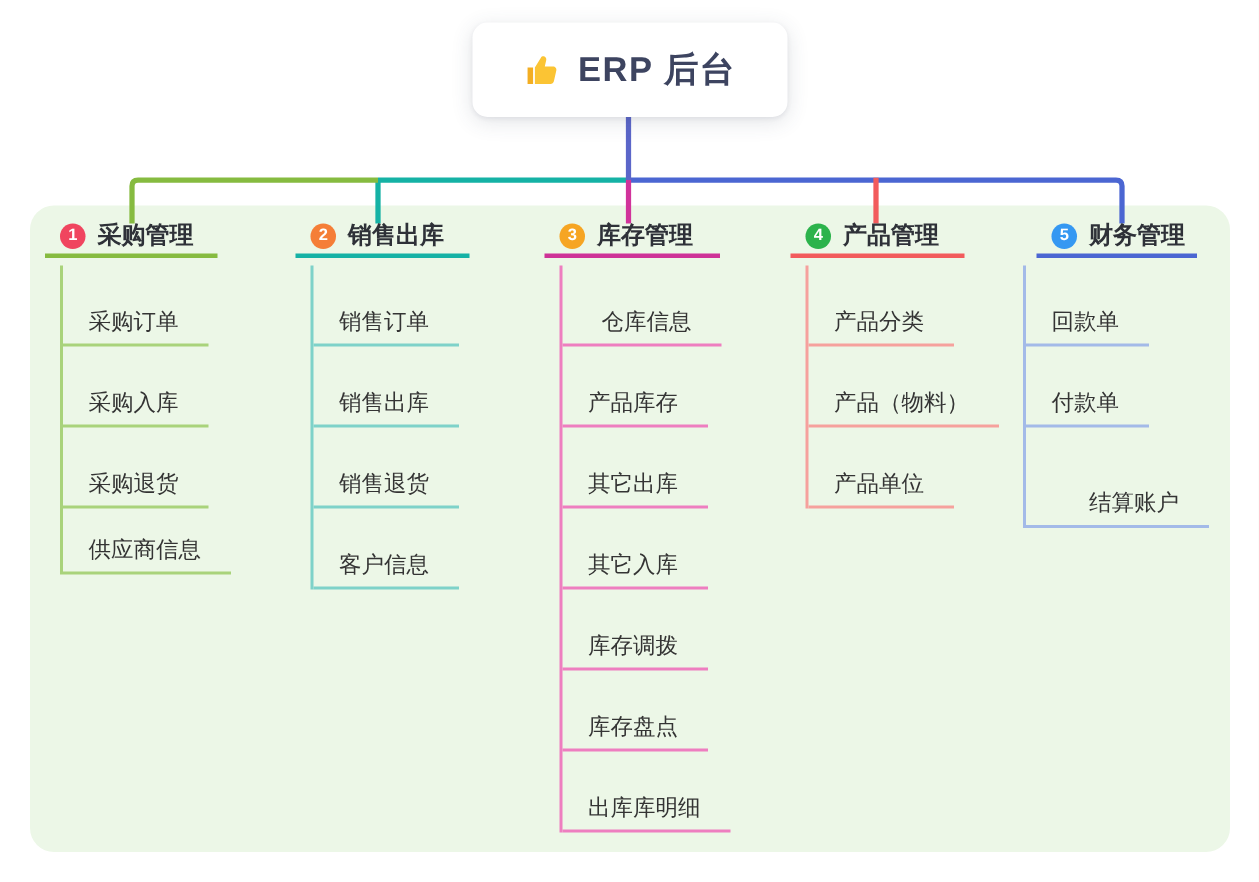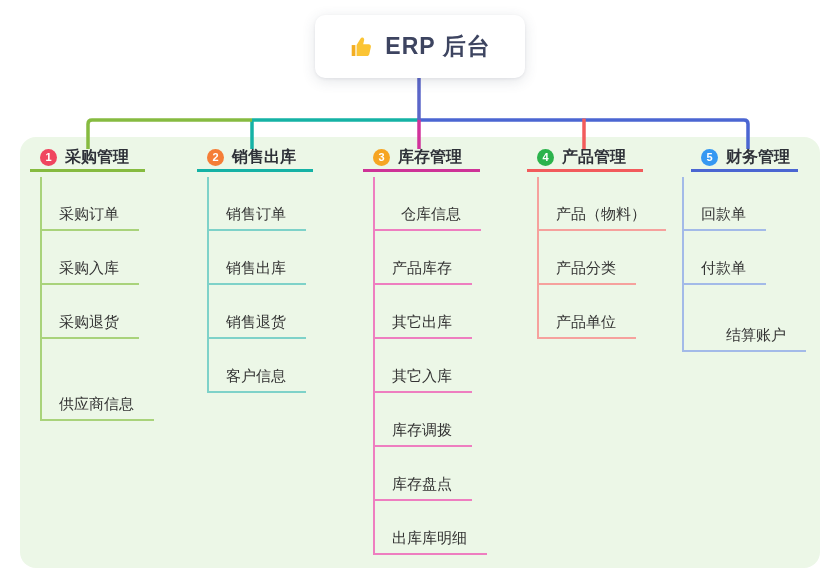--- a/index.html
+++ b/index.html
@@ -82,21 +82,21 @@
 
   <div id="branches">
       <div class="branch-header" style="left: 30px; width: 115px; border-bottom-color: rgb(134, 187, 64);">
         <span class="badge" style="background: rgb(240, 69, 95);">1</span>
         <span>采购管理</span>
       </div>
       <ul class="children-list" style="left: 40px; top: 177px; border-left-color: rgb(169, 211, 123);">
         <li class="child-item" style="border-bottom-color: rgb(169, 211, 123); height: 54px;">采购订单</li>
         <li class="child-item" style="border-bottom-color: rgb(169, 211, 123); height: 54px;">采购入库</li>
         <li class="child-item" style="border-bottom-color: rgb(169, 211, 123); height: 54px;">采购退货</li>
-        <li class="child-item" style="border-bottom-color: rgb(169, 211, 123); height: 44px; margin-top: 38px;">供应商信息</li>
+        <li class="child-item" style="border-bottom-color: rgb(169, 211, 123); height: 44px;">供应商信息</li>
       </ul>
       <div class="branch-header" style="left: 197px; width: 116px; border-bottom-color: rgb(21, 178, 165);">
         <span class="badge" style="background: rgb(245, 126, 55);">2</span>
         <span>销售出库</span>
       </div>
       <ul class="children-list" style="left: 207px; top: 177px; border-left-color: rgb(126, 210, 201);">
         <li class="child-item" style="border-bottom-color: rgb(126, 210, 201); height: 54px;">销售订单</li>
         <li class="child-item" style="border-bottom-color: rgb(126, 210, 201); height: 54px;">销售出库</li>
         <li class="child-item" style="border-bottom-color: rgb(126, 210, 201); height: 54px;">销售退货</li>
         <li class="child-item" style="border-bottom-color: rgb(126, 210, 201); height: 54px;">客户信息</li>
@@ -112,22 +112,22 @@
         <li class="child-item" style="border-bottom-color: rgb(238, 126, 192); height: 54px;">其它入库</li>
         <li class="child-item" style="border-bottom-color: rgb(238, 126, 192); height: 54px;">库存调拨</li>
         <li class="child-item" style="border-bottom-color: rgb(238, 126, 192); height: 54px;">库存盘点</li>
         <li class="child-item" style="border-bottom-color: rgb(238, 126, 192); height: 54px;">出库库明细</li>
       </ul>
       <div class="branch-header" style="left: 527px; width: 116px; border-bottom-color: rgb(242, 91, 92);">
         <span class="badge" style="background: rgb(44, 179, 76);">4</span>
         <span>产品管理</span>
       </div>
       <ul class="children-list" style="left: 537px; top: 177px; border-left-color: rgb(246, 161, 157);">
+        <li class="child-item" style="border-bottom-color: rgb(246, 161, 157); height: 54px;">产品分类</li>
         <li class="child-item" style="border-bottom-color: rgb(246, 161, 157); height: 54px;">产品（物料）</li>
-        <li class="child-item" style="border-bottom-color: rgb(246, 161, 157); height: 54px;">产品分类</li>
         <li class="child-item" style="border-bottom-color: rgb(246, 161, 157); height: 54px;">产品单位</li>
       </ul>
       <div class="branch-header" style="left: 691px; width: 107px; border-bottom-color: rgb(75, 102, 210);">
         <span class="badge" style="background: rgb(53, 152, 242);">5</span>
         <span>财务管理</span>
       </div>
       <ul class="children-list" style="left: 682px; top: 177px; border-left-color: rgb(163, 186, 232);">
         <li class="child-item" style="border-bottom-color: rgb(163, 186, 232); height: 54px;">回款单</li>
         <li class="child-item" style="border-bottom-color: rgb(163, 186, 232); height: 54px;">付款单</li>
         <li class="child-item" style="border-bottom-color: rgb(163, 186, 232); height: 67px; padding-left: 42px;">结算账户</li>

